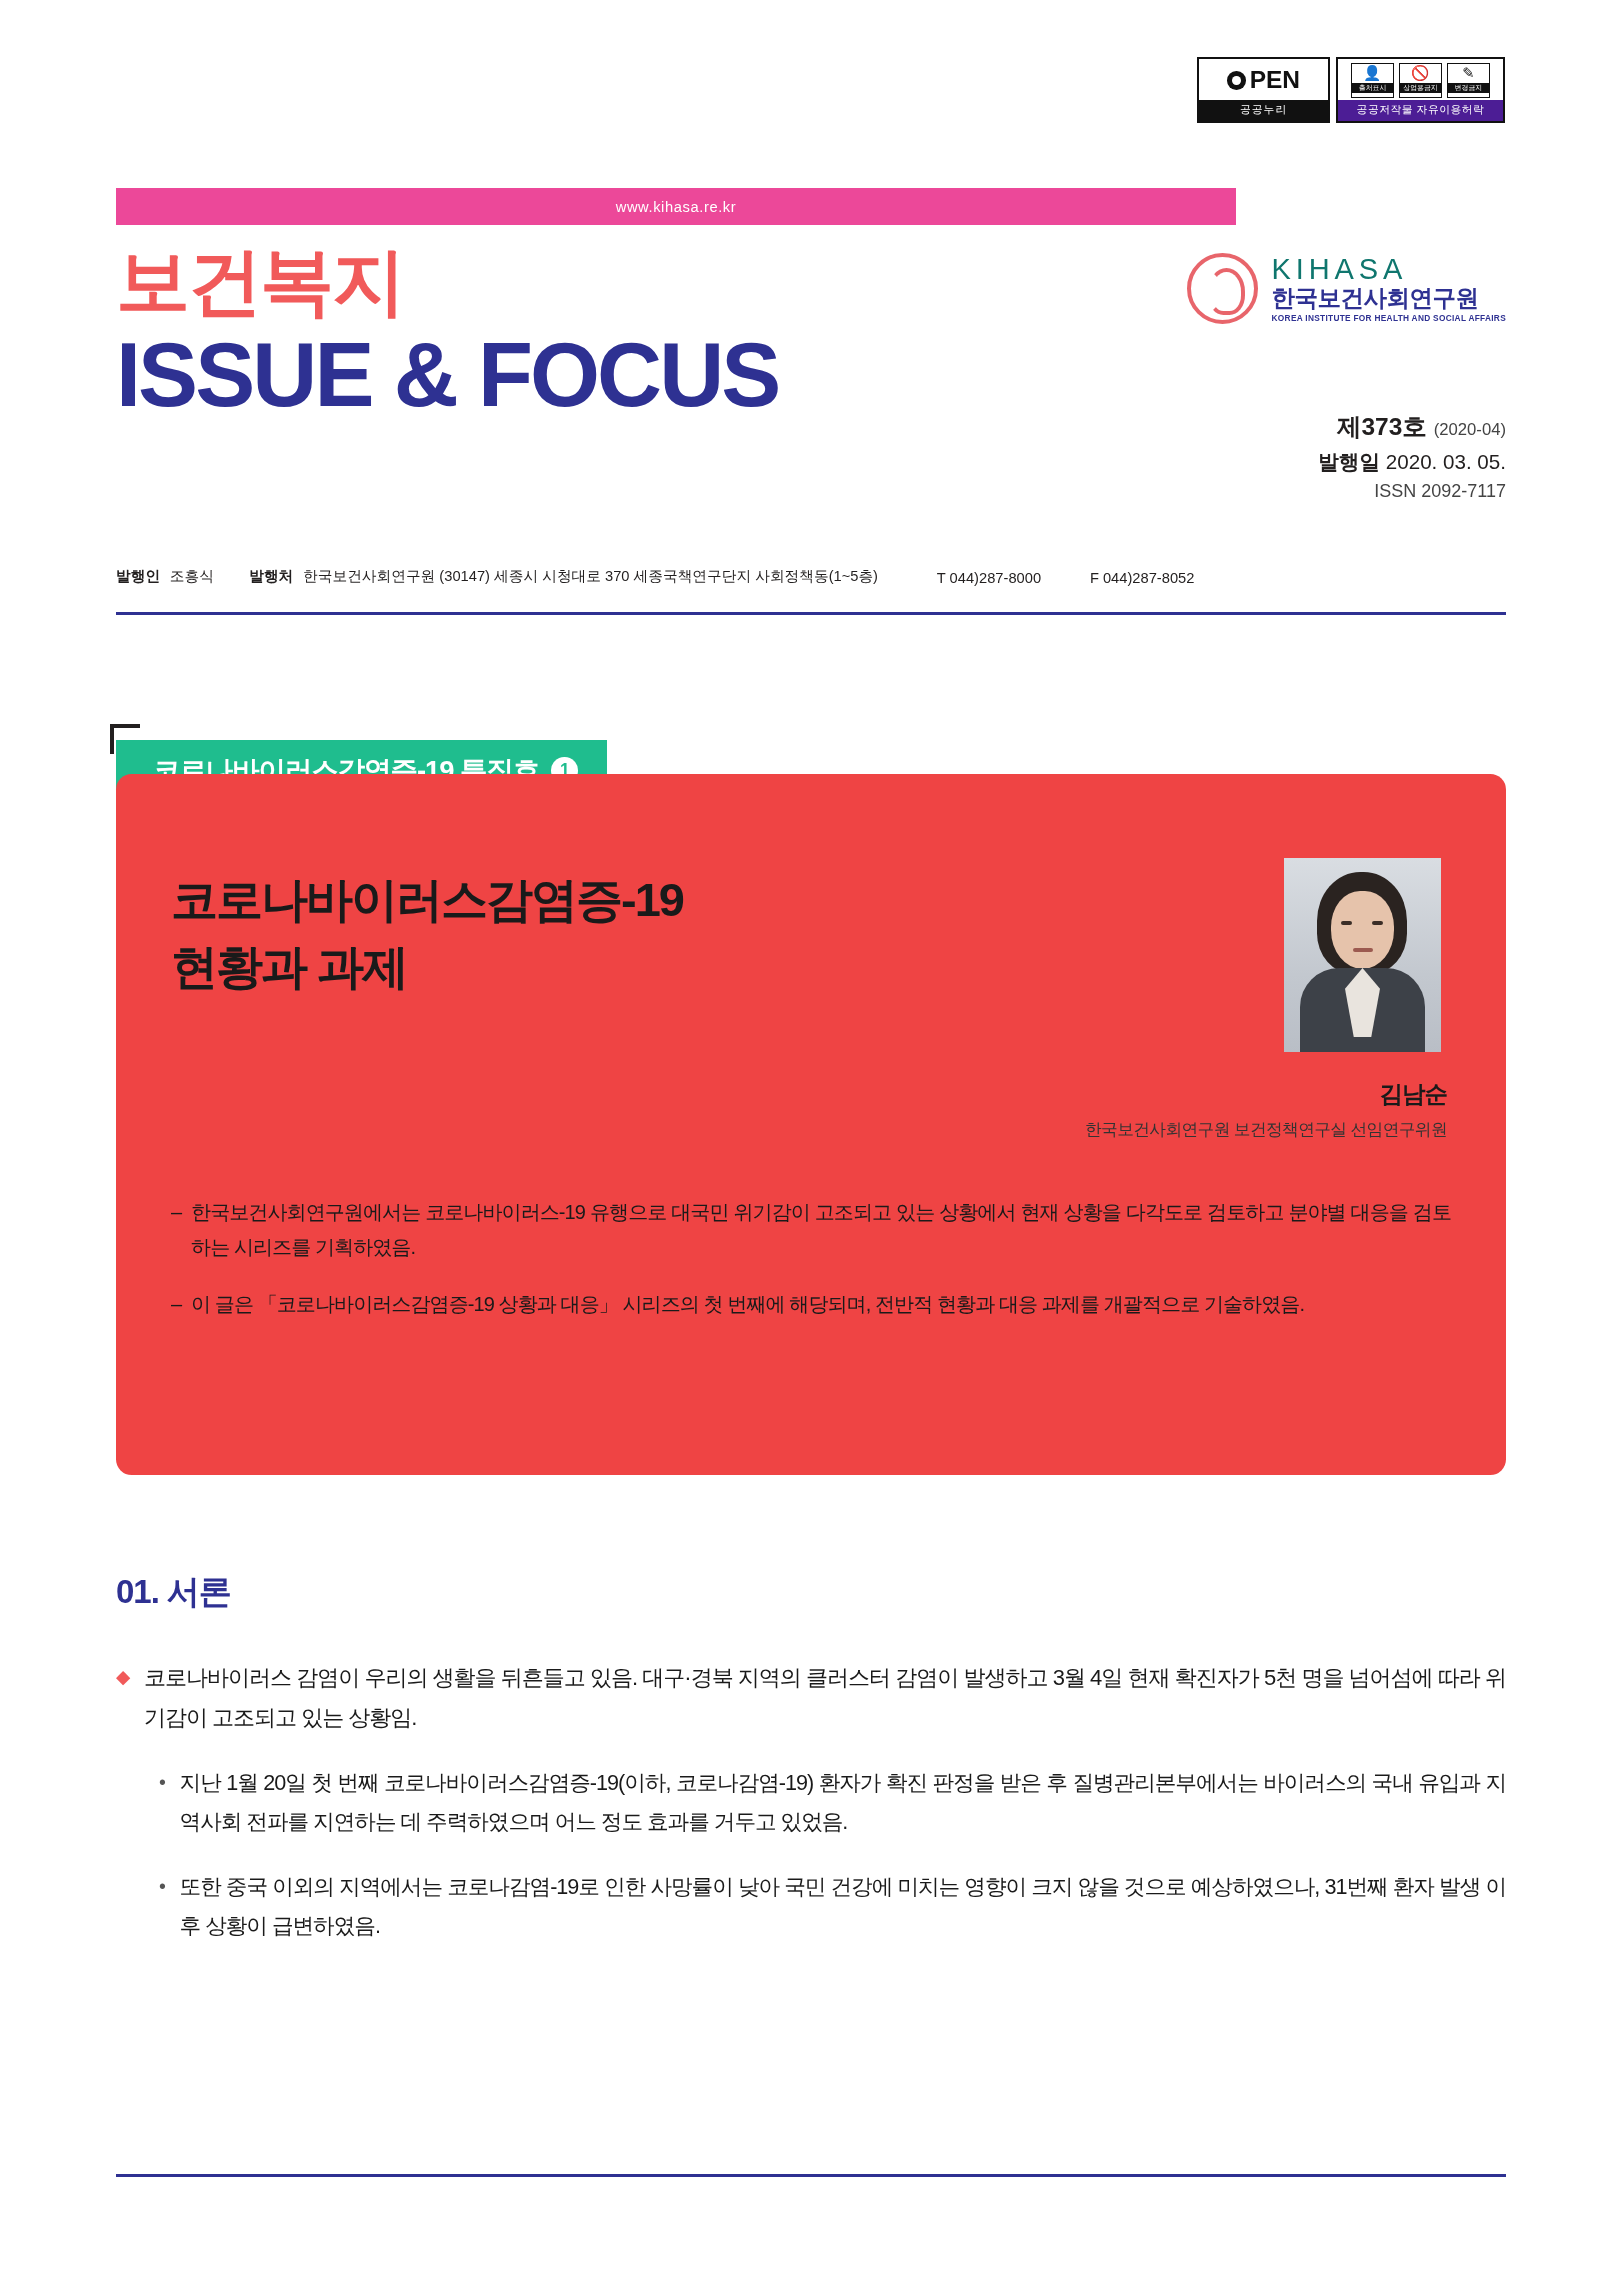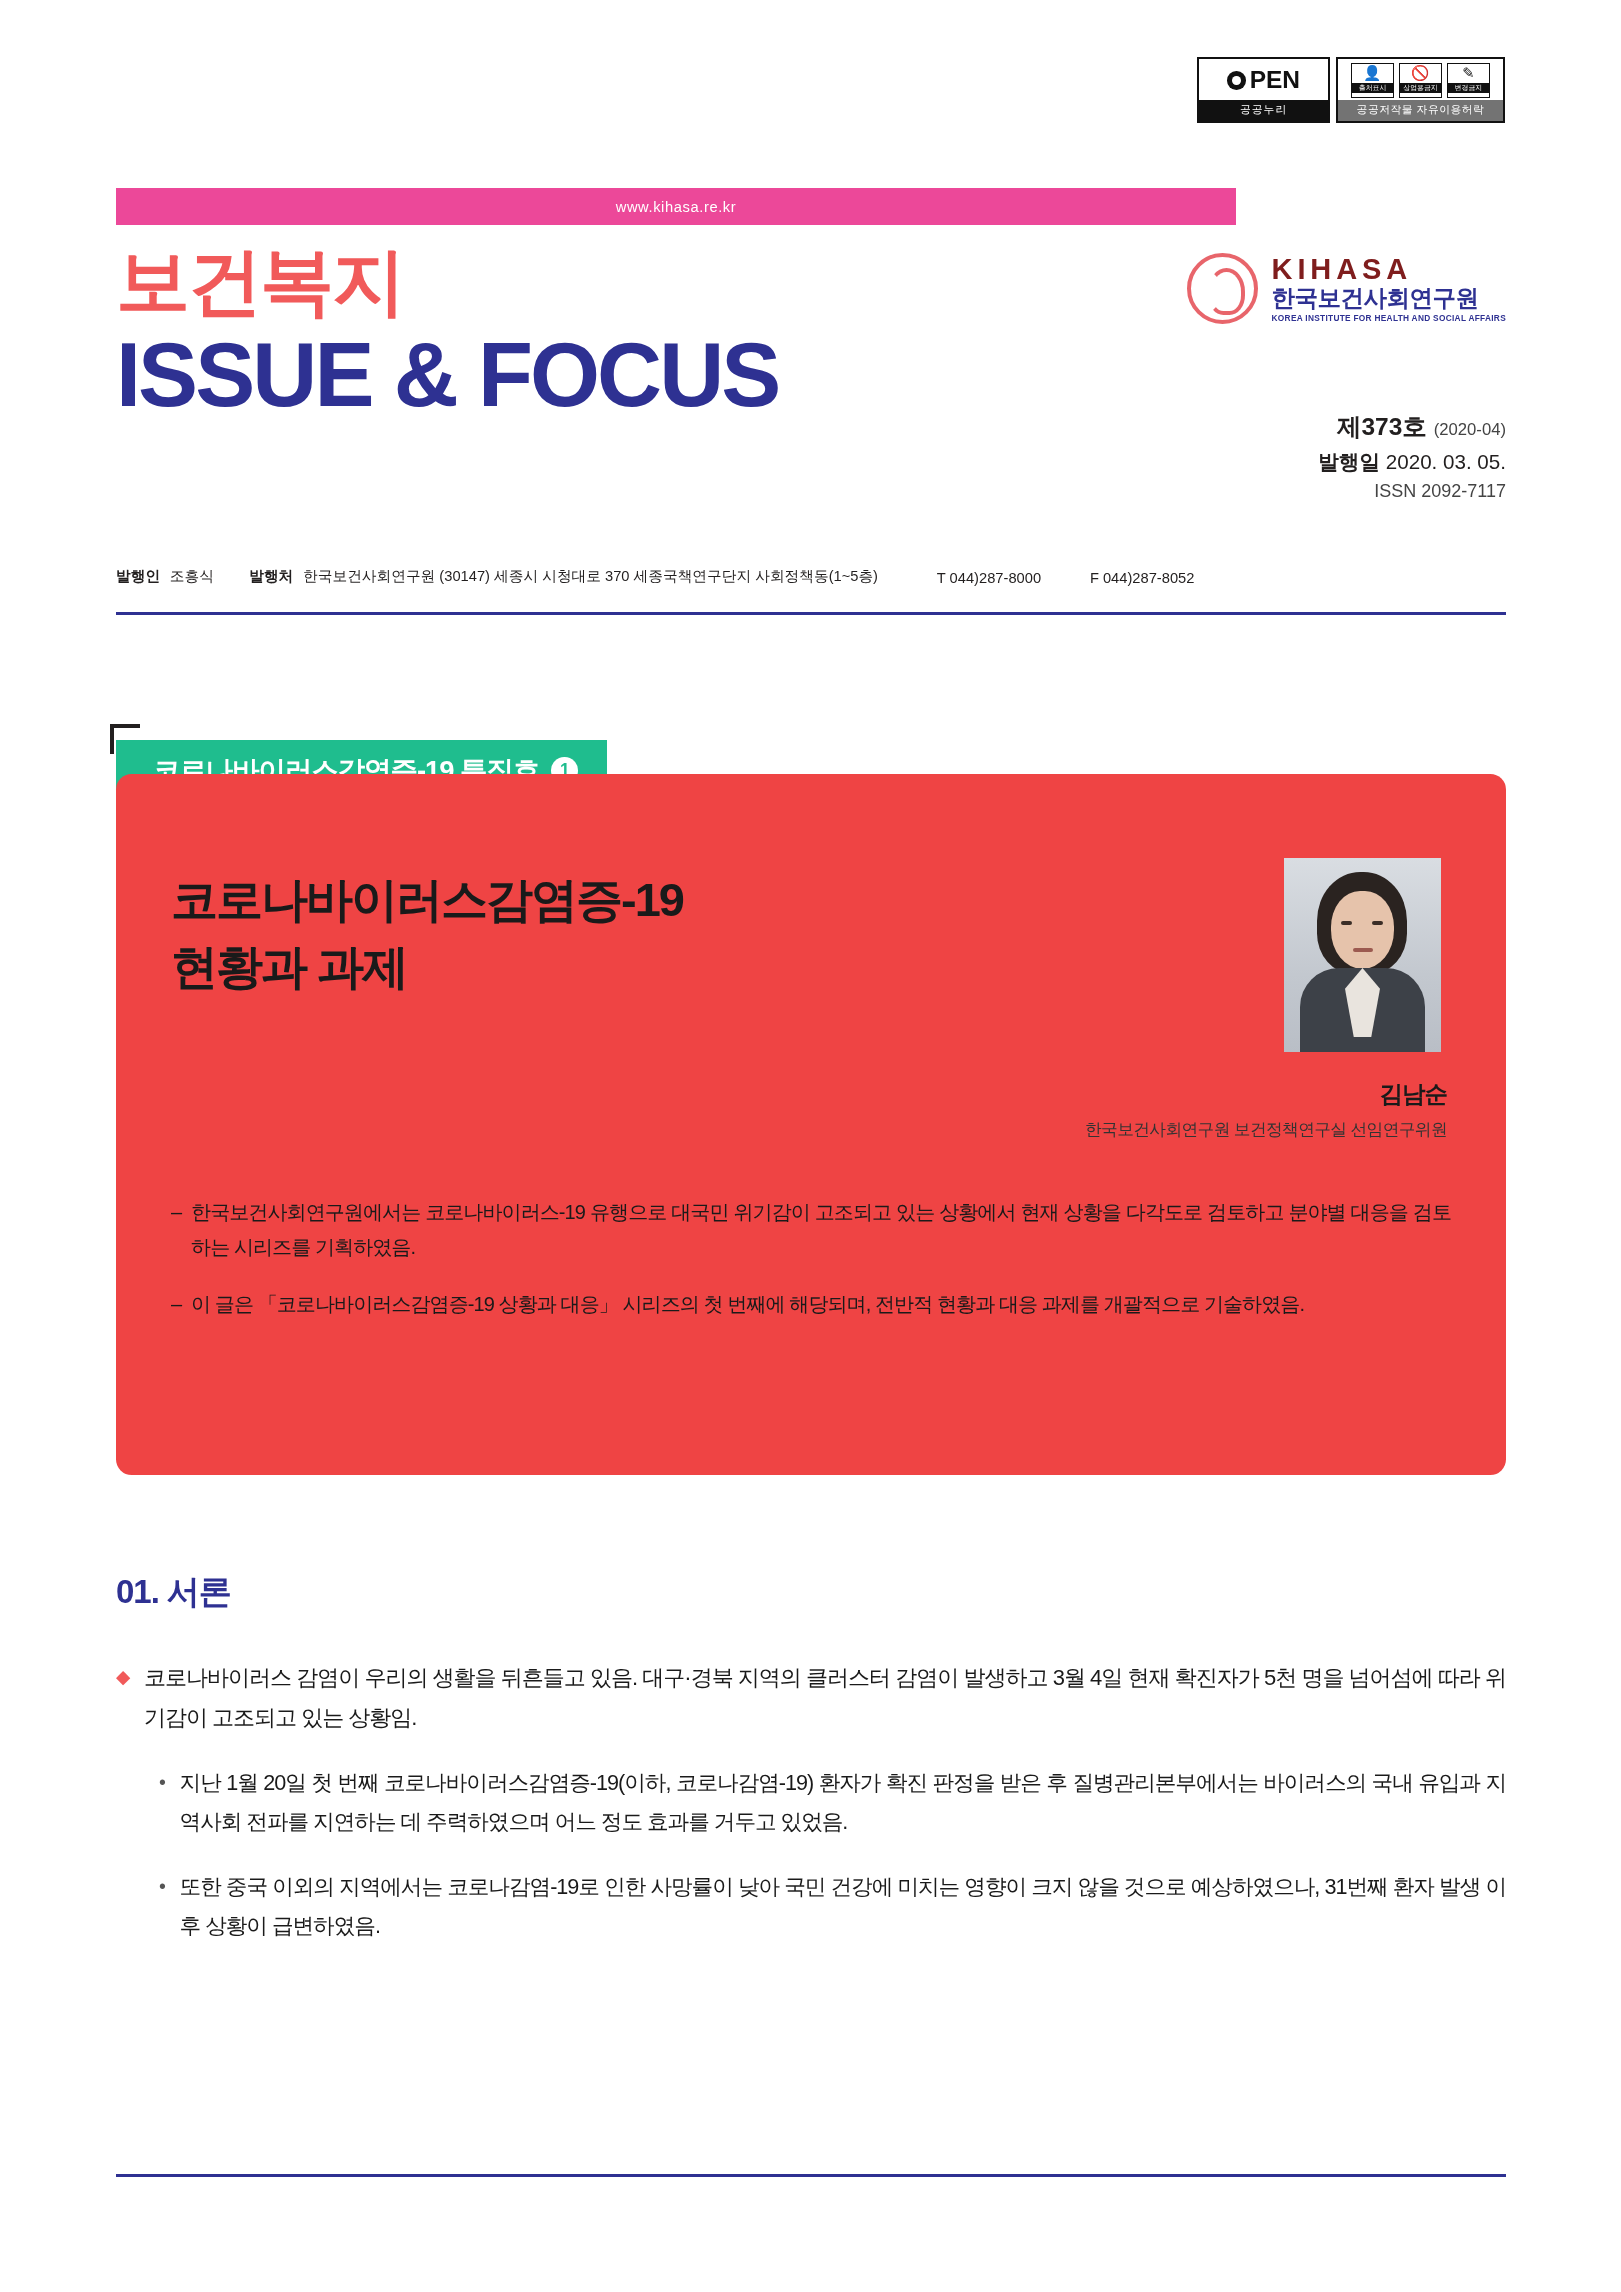--- a/index.html
+++ b/index.html
@@ -108,21 +108,21 @@
   }
   .kogl-mark .cap {
     background: #111;
     color: #fff;
     font-size: 6.9px;
     width: 100%;
     text-align: center;
     line-height: 9.8px;
   }
   .kogl-marks-bottom {
-    background: #737373;
+    background: #4c1d95;
     color: #fff;
     font-size: 10.8px;
     text-align: center;
     padding: 2.9px 0 3.9px;
     letter-spacing: 0.5px;
   }
 
   
   .url-bar {
     position: absolute;
@@ -185,22 +185,22 @@
   .kihasa-sym .inner {
     position: absolute;
     left: 21.6px; top: 15.7px;
     width: 29px; height: 39px;
     border: 4.9px solid #e8656b;
     border-radius: 60% 60% 50% 50%;
     border-left-color: transparent;
   }
   .kihasa-text .k-en {
     font-size: 29px;
-    font-weight: bold;
-    color: #7f1d1d;
+    font-weight: normal;
+    color: #0f766e;
     letter-spacing: 4.9px;
     line-height: 1.05;
   }
   .kihasa-text .k-kr {
     font-size: 23.5px;
     font-weight: bold;
     color: #2e3192;
     letter-spacing: -0.5px;
     line-height: 1.2;
   }

